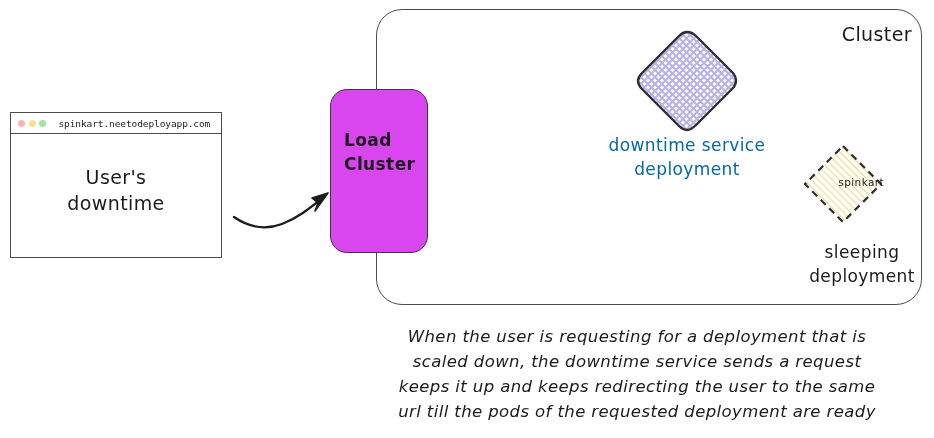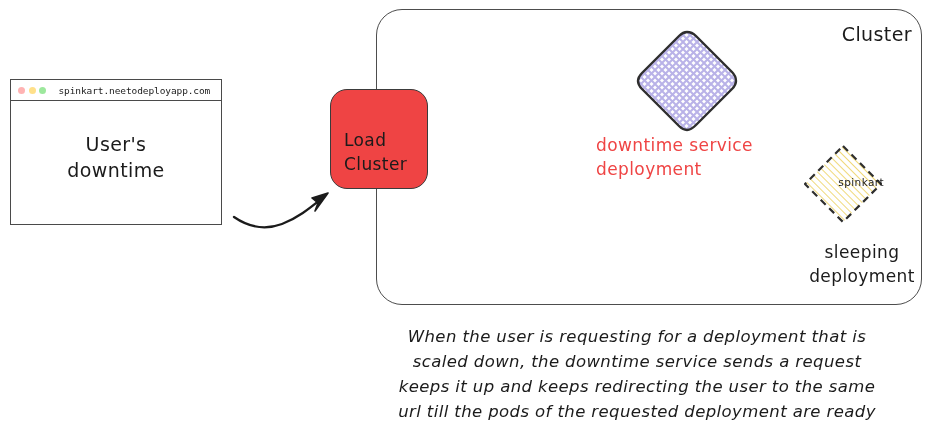--- a/index.html
+++ b/index.html
@@ -22,21 +22,21 @@
   .hand {
     font-family: "DejaVu Sans", sans-serif;
     color: #1b1b1b;
     letter-spacing: 0.4px;
   }
 
   
   #browser-window {
     position: absolute;
     left: 10px;
-    top: 79px;
+    top: 112px;
     width: 212px;
     height: 146px;
     border: 1.6px solid #4a4a4a;
     background: #ffffff;
     box-sizing: border-box;
   }
   #browser-titlebar {
     position: relative;
     height: 21px;
     border-bottom: 1.6px solid #4a4a4a;
@@ -94,25 +94,26 @@
     font-size: 19px;
     color: #1b1b1b;
   }
 
   
   #load-balancer {
     position: absolute;
     left: 330px;
     top: 89px;
     width: 98px;
-    height: 100px;
-    background: #ef4444;
+    height: 164px;
+    background: #d946ef;
     border: 1.6px solid #3b3b3b;
     border-radius: 17px;
     box-sizing: border-box;
+    font-weight: bold;
   }
   #load-balancer-label {
     position: absolute;
     left: 13px;
     top: 38px;
     font-size: 17px;
     line-height: 1.42;
     color: #1b1b1b;
   }
 
@@ -130,23 +131,24 @@
   .diamond-wrap {
     position: absolute;
   }
 
   #downtime-node { left: 634px; top: 28px; width: 106px; height: 106px; }
   #downtime-label {
     position: absolute;
     left: 596px;
     top: 133px;
     width: 182px;
+    text-align: center;
     font-size: 17px;
     line-height: 1.42;
-    color: #ef4444;
+    color: #0369a1;
   }
 
   #sleeping-node { left: 802px; top: 143px; width: 82px; height: 82px; }
   #sleeping-inner-label {
     position: absolute;
     left: 802px;
     top: 176px;
     width: 82px;
     text-align: right;
     font-size: 10.5px;

